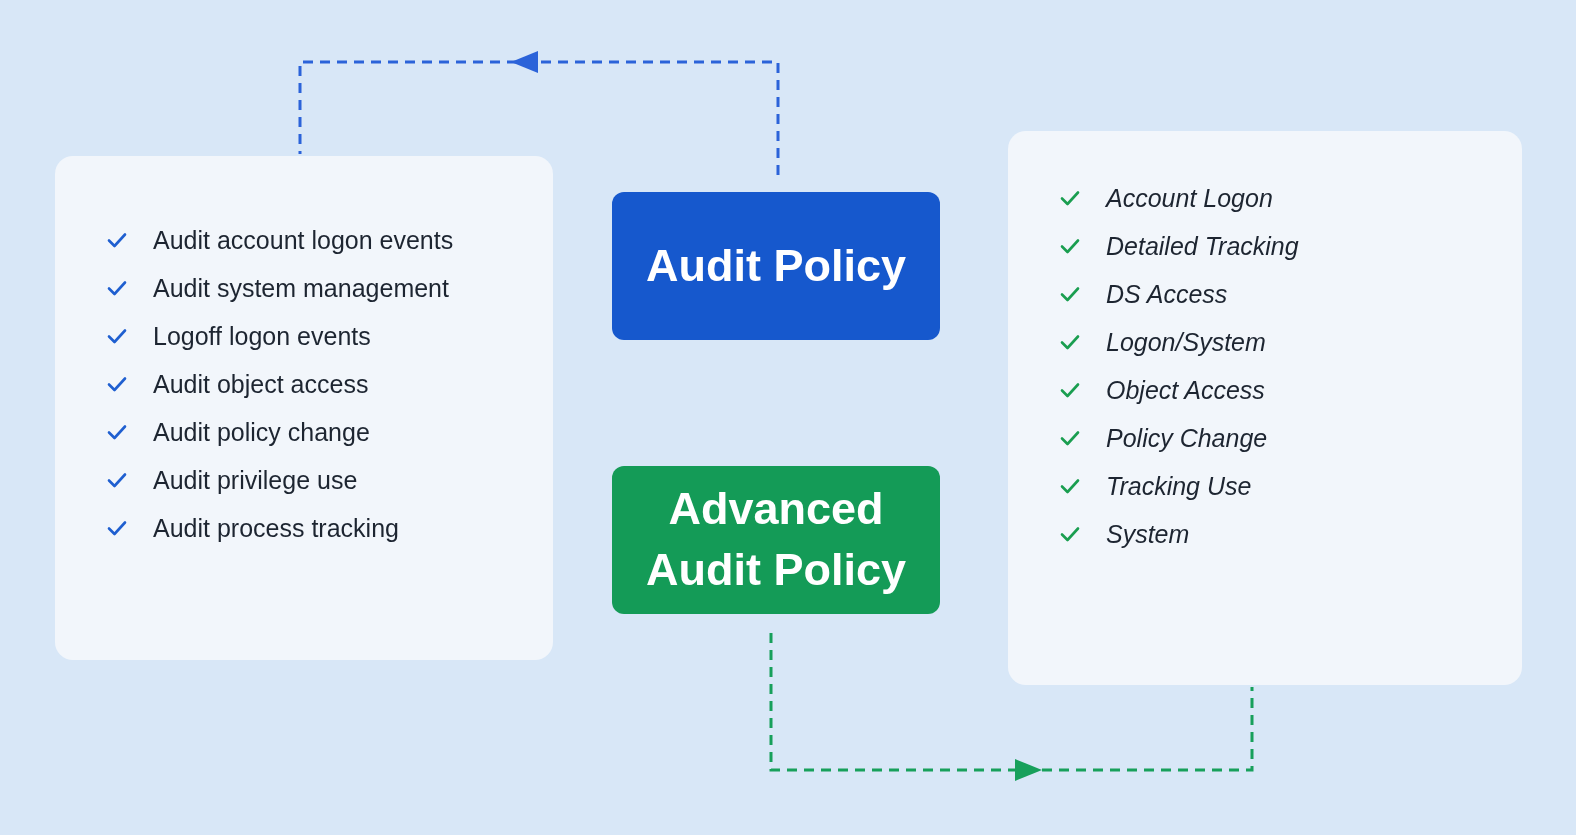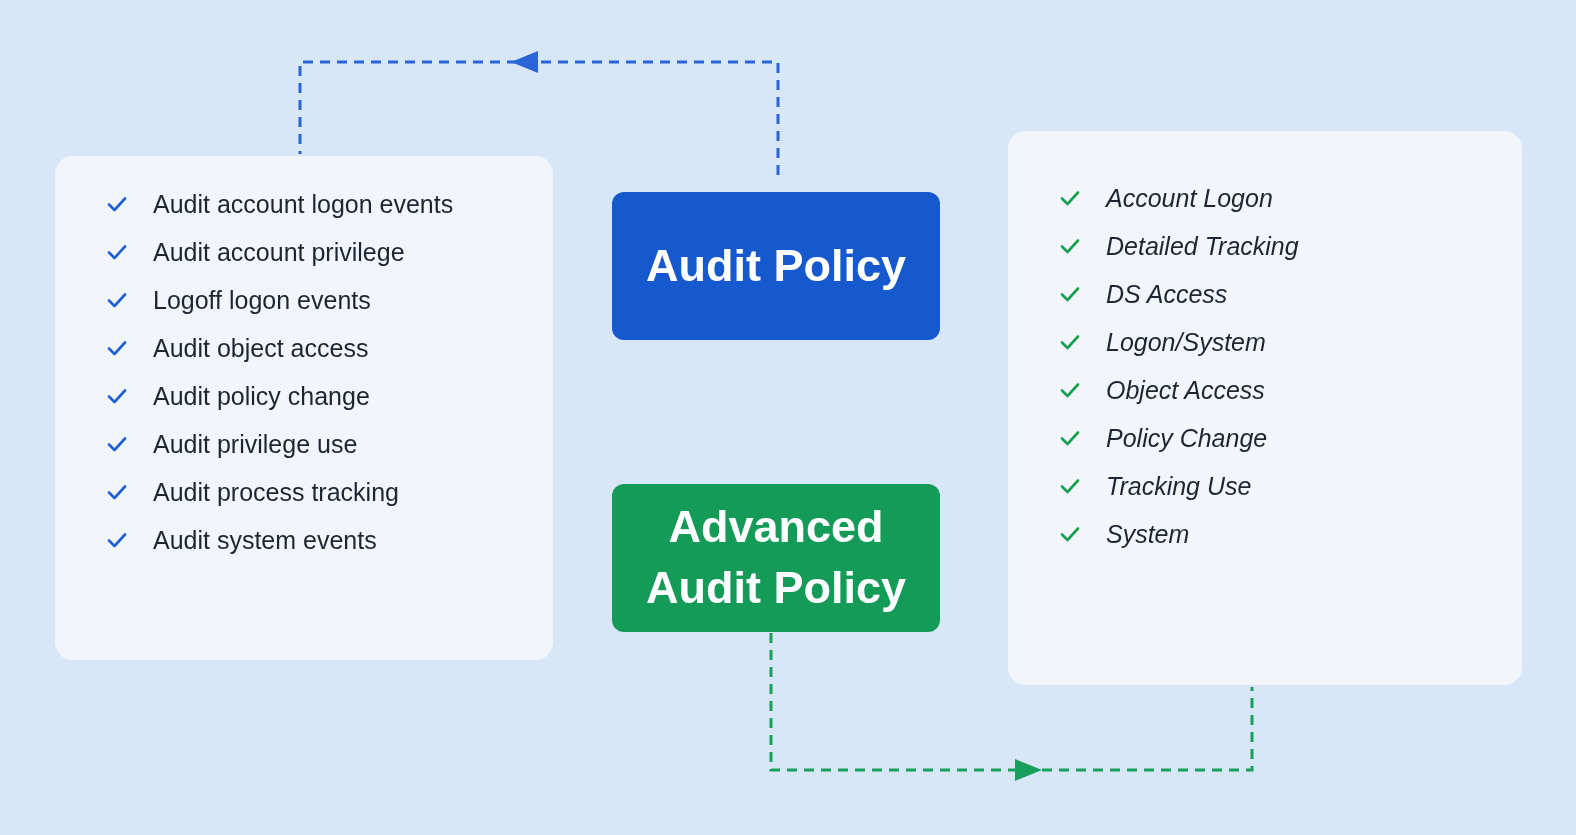--- a/index.html
+++ b/index.html
@@ -34,21 +34,21 @@
   .card {
     position: absolute;
     background: var(--card);
     border-radius: 18px;
   }
   .left-card {
     left: 55px;
     top: 156px;
     width: 498px;
     height: 504px;
-    padding-top: 24px;
+    padding-top: 60px;
     box-sizing: border-box;
   }
   .right-card {
     left: 1008px;
     top: 131px;
     width: 514px;
     height: 554px;
     padding-top: 43px;
     box-sizing: border-box;
     font-style: italic;
@@ -91,21 +91,21 @@
     line-height: 1.35;
     margin-top: 16px;
   }
   .blue-box {
     left: 612px;
     top: 176px;
     background: var(--blue);
   }
   .green-box {
     left: 612px;
-    top: 468px;
+    top: 450px;
     background: var(--green);
     align-items: center;
   }
 </style>
 </head>
 <body>
 
 <div class="canvas">
 
   <svg class="connectors" viewBox="0 0 1576 835" aria-hidden="true">
@@ -124,21 +124,21 @@
             </svg>
         </span>
         <span class="item-text">Audit account logon events</span>
       </div>
         <div class="list-item">
         <span class="check blue-check">
           <svg viewBox="0 0 24 24">
               <path d="M4 12.5l5.5 5.5L20 6.5" fill="none" stroke-width="2.6" stroke-linecap="round" stroke-linejoin="round"></path>
             </svg>
         </span>
-        <span class="item-text">Audit account privilege</span>
+        <span class="item-text">Audit system management</span>
       </div>
         <div class="list-item">
         <span class="check blue-check">
           <svg viewBox="0 0 24 24">
               <path d="M4 12.5l5.5 5.5L20 6.5" fill="none" stroke-width="2.6" stroke-linecap="round" stroke-linejoin="round"></path>
             </svg>
         </span>
         <span class="item-text">Logoff logon events</span>
       </div>
         <div class="list-item">
@@ -165,28 +165,20 @@
         </span>
         <span class="item-text">Audit privilege use</span>
       </div>
         <div class="list-item">
         <span class="check blue-check">
           <svg viewBox="0 0 24 24">
               <path d="M4 12.5l5.5 5.5L20 6.5" fill="none" stroke-width="2.6" stroke-linecap="round" stroke-linejoin="round"></path>
             </svg>
         </span>
         <span class="item-text">Audit process tracking</span>
-      </div>
-        <div class="list-item">
-        <span class="check blue-check">
-          <svg viewBox="0 0 24 24">
-              <path d="M4 12.5l5.5 5.5L20 6.5" fill="none" stroke-width="2.6" stroke-linecap="round" stroke-linejoin="round"></path>
-            </svg>
-        </span>
-        <span class="item-text">Audit system events</span>
       </div>
       </div>
   </div>
 
   <div class="box blue-box">
     <span>Audit Policy</span>
   </div>
 
   <div class="box green-box">
     <span>

